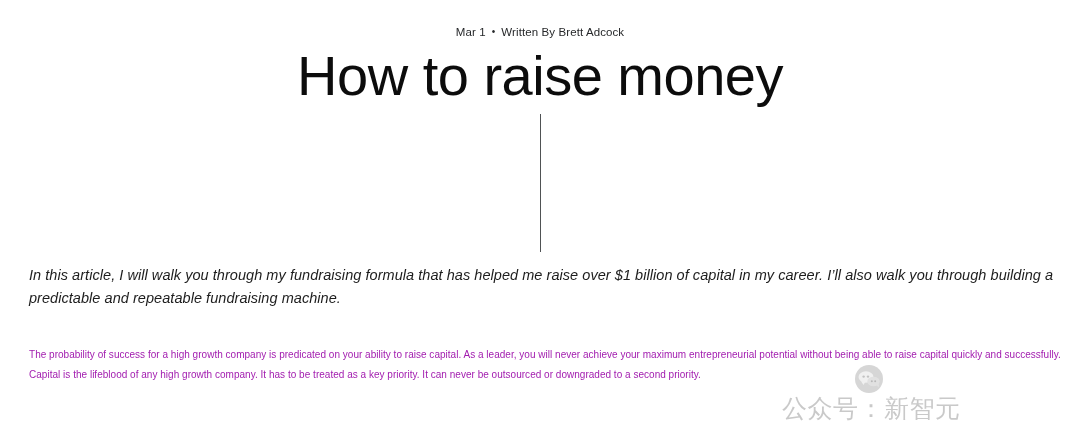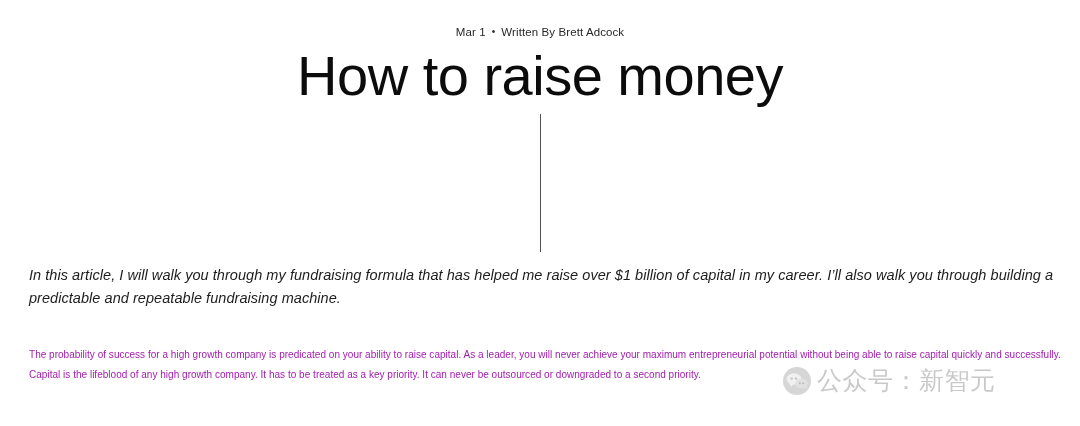--- a/index.html
+++ b/index.html
@@ -114,20 +114,21 @@
   
   .watermark {
     position: absolute;
     left: 782px;
     top: 364px;
     display: flex;
     align-items: center;
     height: 34px;
     pointer-events: none;
     opacity: 0.62;
+    flex-direction: column;
   }
   .watermark-logo {
     width: 30px;
     height: 30px;
     margin-right: 5px;
     flex: 0 0 auto;
   }
   .watermark-text {
     font-size: 25px;
     line-height: 30px;

